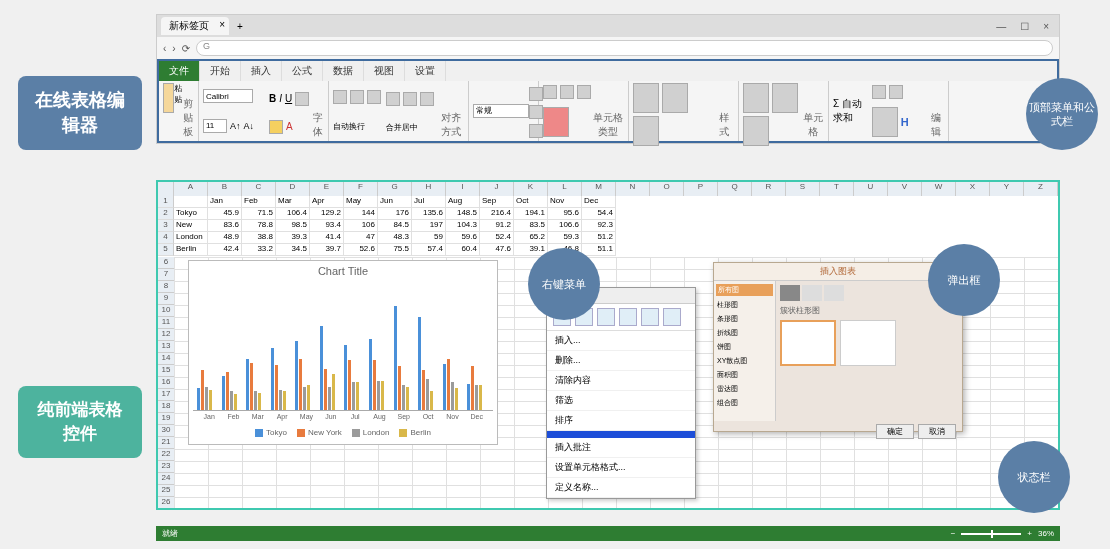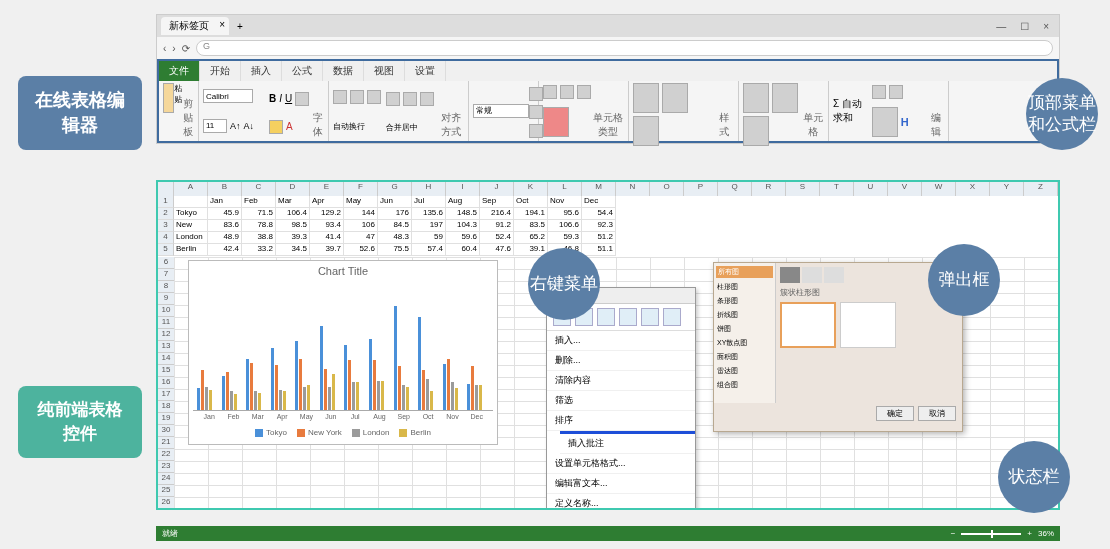--- a/index.html
+++ b/index.html
@@ -5,21 +5,21 @@
 * { margin: 0; padding: 0; box-sizing: border-box; font-family: "Microsoft YaHei", Arial, sans-serif; }
 body { background: #f0f0f0; width: 1110px; height: 549px; overflow: hidden; position: relative; }
 
 
 .label-box { position: absolute; background: #5b7fa6; color: #fff; border-radius: 8px; padding: 12px 14px; }
 .label-main { left: 18px; top: 76px; width: 124px; font-size: 18px; font-weight: bold; text-align: center; line-height: 1.4; }
 .label-main .sub { font-size: 11px; font-weight: normal; text-align: left; margin-top: 10px; line-height: 1.8; }
 .label-front { left: 18px; top: 386px; width: 124px; background: #4db39e; font-size: 17px; font-weight: bold; text-align: center; line-height: 1.4; }
 
 
-.circle-label { position: absolute; width: 72px; height: 72px; border-radius: 50%; background: #5b7fa6; color: #fff; display: flex; align-items: center; justify-content: center; font-size: 17px; text-align: center; line-height: 1.3; z-index: 20; }
+.circle-label { position: absolute; width: 72px; height: 72px; border-radius: 50%; background: #5b7fa6; color: #fff; display: flex; align-items: center; justify-content: center; font-size: 11px; text-align: center; line-height: 1.3; z-index: 20; }
 .circle-top { right: 12px; top: 78px; }
 .circle-context { left: 528px; top: 248px; }
 .circle-popup { right: 110px; top: 244px; }
 .circle-status { right: 40px; bottom: 36px; }
 
 
 .browser { position: absolute; left: 156px; top: 14px; width: 904px; background: #e8e8e8; border: 1px solid #ccc; }
 .browser-tabs { height: 22px; background: #ddd; display: flex; align-items: center; padding: 0 4px; font-size: 10px; }
 .tab { background: #f5f5f5; padding: 2px 20px 2px 8px; border-radius: 4px 4px 0 0; position: relative; }
 .tab-close { position: absolute; right: 4px; top: 2px; }
@@ -67,21 +67,21 @@
 .chart-legend { display: flex; justify-content: center; gap: 10px; font-size: 8px; color: #666; margin-top: 6px; }
 .legend-item { display: flex; align-items: center; gap: 3px; }
 .legend-sw { width: 8px; height: 8px; }
 
 
 .context-menu { position: absolute; left: 388px; top: 105px; width: 150px; background: #fff; border: 1px solid #999; font-size: 9px; z-index: 6; box-shadow: 2px 2px 4px rgba(0,0,0,0.2); }
 .context-title { background: #eee; padding: 2px 6px; border-bottom: 1px solid #ccc; font-size: 8px; }
 .context-icons { display: flex; gap: 4px; padding: 4px 6px; border-bottom: 1px solid #ddd; }
 .context-icons span { width: 18px; height: 18px; background: #e0eef7; border: 1px solid #aac; display: inline-block; position: relative; }
 .context-item { padding: 3px 8px; border-bottom: 1px solid #f0f0f0; }
-.context-item.sep { border-top: 3px solid #1d4ed8; margin-left: 13px; }
+.context-item.sep { border-top: 7px solid #1d4ed8; }
 
 
 .dialog { position: absolute; left: 555px; top: 80px; width: 250px; height: 170px; background: #ece4dd; border: 1px solid #b8a890; z-index: 6; box-shadow: 2px 2px 6px rgba(0,0,0,0.3); }
 .dialog-title { background: #f5eee6; text-align: center; font-size: 9px; padding: 2px; border-bottom: 1px solid #ccc; color:#b36b3c; }
 .dialog-body { display: flex; height: 140px; }
 .dialog-sidebar { width: 62px; background: #f5f0ea; border-right: 1px solid #ccc; font-size: 7px; padding: 3px 2px; }
 .dialog-sidebar div { padding: 2px 1px; }
 .dialog-sidebar .hdr { background: #e8a05a; color: #fff; padding: 1px 2px; margin-bottom: 2px; }
 .dialog-main { flex: 1; padding: 4px; }
 .dialog-tabs { display: flex; gap: 2px; margin-bottom: 4px; }
@@ -491,26 +491,26 @@
       <span></span>
       <span></span>
     </div>
     <div class="context-item">插入...</div>
     <div class="context-item">删除...</div>
     <div class="context-item">清除内容</div>
     <div class="context-item">筛选</div>
     <div class="context-item">排序</div>
     <div class="context-item sep">插入批注</div>
     <div class="context-item">设置单元格格式...</div>
-    <div class="context-item">编辑富文本...</div>
     <div class="context-item">定义名称...</div>
 
   </div>
 
   <div class="dialog">
+    <div class="dialog-title">插入图表</div>
     <div class="dialog-body">
       <div class="dialog-sidebar">
         <div class="hdr">所有图</div>
         <div>柱形图</div>
         <div>条形图</div>
         <div>折线图</div>
         <div>饼图</div>
         <div>XY散点图</div>
         <div>面积图</div>
         <div>雷达图</div>

